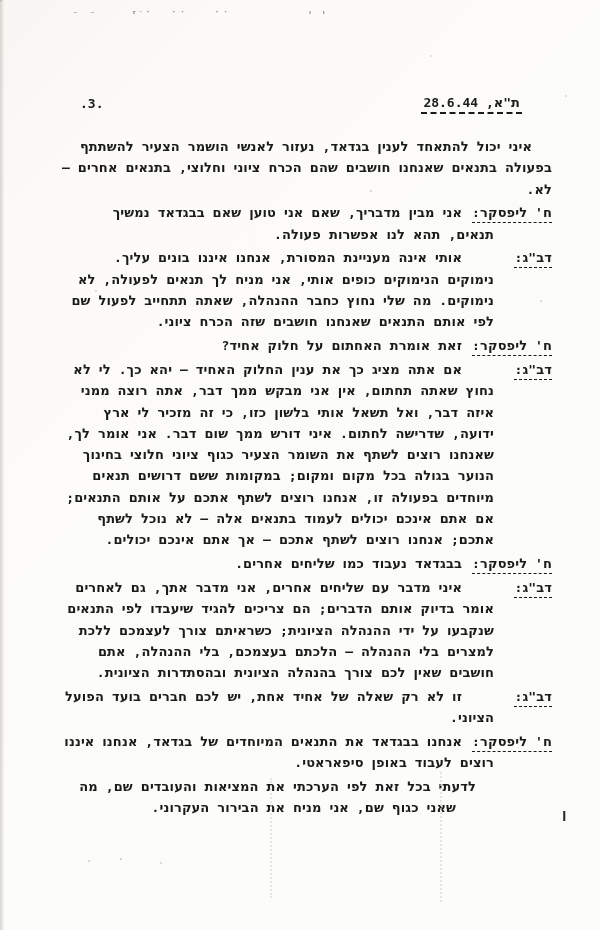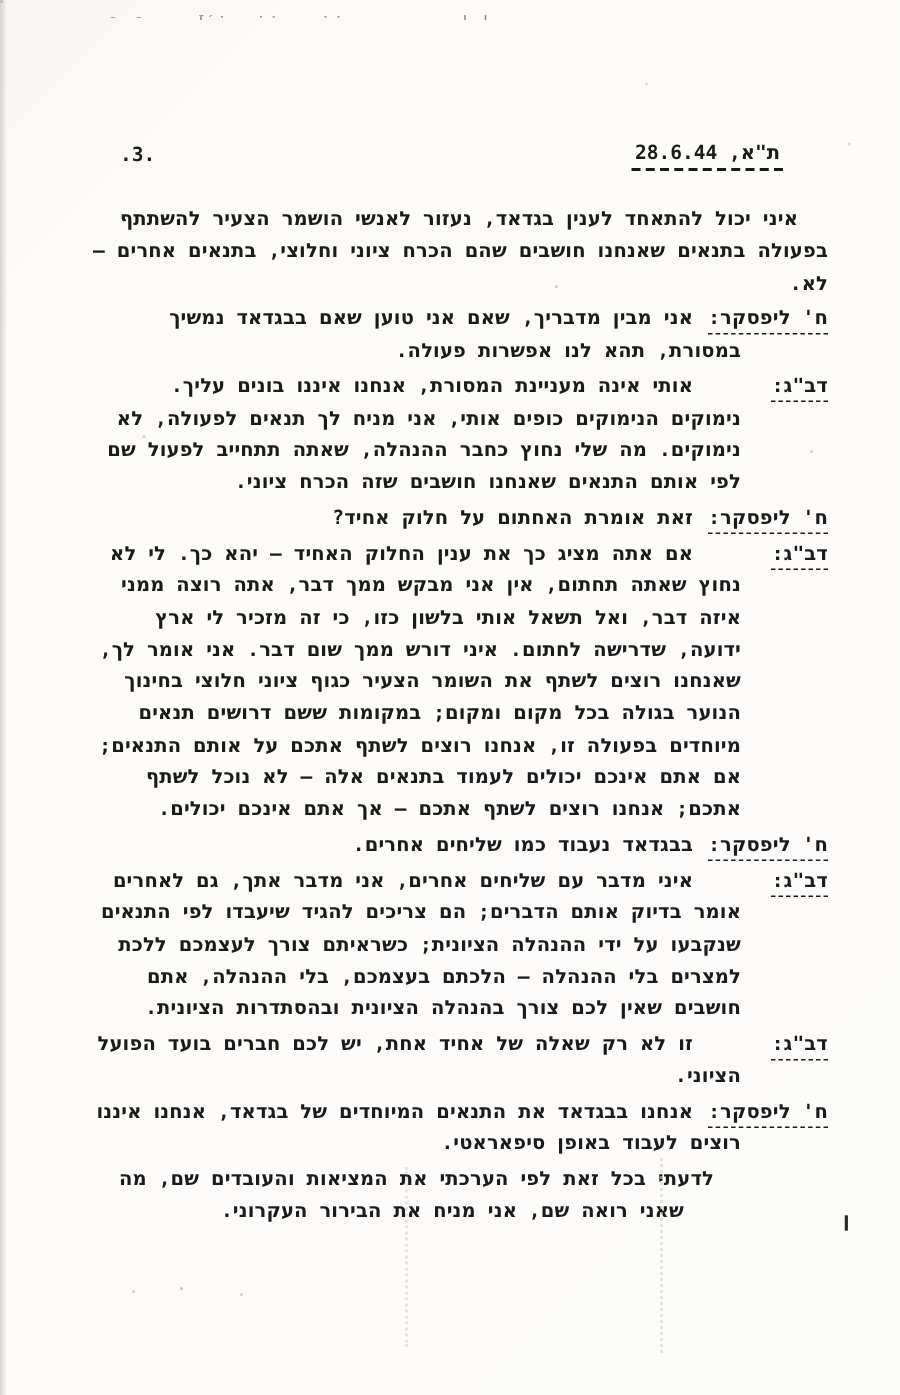--- a/index.html
+++ b/index.html
@@ -50,27 +50,27 @@
   <div class="edge-left"></div>
   <div class="speckles"></div>
   <div class="top-marks">- -    ו ו         ··   ··  ·׳ז</div>
 
   <div class="page-number">.3.</div>
 
   <div class="doc-date">ת"א, 28.6.44</div>
 
   <div class="dialogue" id="dialogue">
       <div class="para opening"><span>איני יכול להתאחד לענין בגדאד, נעזור לאנשי הושמר הצעיר להשתתף בפעולה בתנאים שאנחנו חושבים שהם הכרח ציוני וחלוצי, בתנאים אחרים – לא.</span></div>
-      <div class="para"><span class="speaker"><span class="u">ח' ליפסקר:</span></span><span>אני מבין מדבריך, שאם אני טוען שאם בבגדאד נמשיך במסורת, תהא לנו אפשרות פעולה.</span></div>
+      <div class="para"><span class="speaker"><span class="u">ח' ליפסקר:</span></span><span>אני מבין מדבריך, שאם אני טוען שאם בבגדאד נמשיך תנאים, תהא לנו אפשרות פעולה.</span></div>
       <div class="para"><span class="speaker"><span class="u">דב"ג:</span></span><span>אותי אינה מעניינת המסורת, אנחנו איננו בונים עליך. נימוקים הנימוקים כופים אותי, אני מניח לך תנאים לפעולה, לא נימוקים. מה שלי נחוץ כחבר ההנהלה, שאתה תתחייב לפעול שם לפי אותם התנאים שאנחנו חושבים שזה הכרח ציוני.</span></div>
       <div class="para"><span class="speaker"><span class="u">ח' ליפסקר:</span></span><span>זאת אומרת האחתום על חלוק אחיד?</span></div>
       <div class="para"><span class="speaker"><span class="u">דב"ג:</span></span><span>אם אתה מציג כך את ענין החלוק האחיד – יהא כך. לי לא נחוץ שאתה תחתום, אין אני מבקש ממך דבר, אתה רוצה ממני איזה דבר, ואל תשאל אותי בלשון כזו, כי זה מזכיר לי ארץ ידועה, שדרישה לחתום. איני דורש ממך שום דבר. אני אומר לך, שאנחנו רוצים לשתף את השומר הצעיר כגוף ציוני חלוצי בחינוך הנוער בגולה בכל מקום ומקום; במקומות ששם דרושים תנאים מיוחדים בפעולה זו, אנחנו רוצים לשתף אתכם על אותם התנאים; אם אתם אינכם יכולים לעמוד בתנאים אלה – לא נוכל לשתף אתכם; אנחנו רוצים לשתף אתכם – אך אתם אינכם יכולים.</span></div>
       <div class="para"><span class="speaker"><span class="u">ח' ליפסקר:</span></span><span>בבגדאד נעבוד כמו שליחים אחרים.</span></div>
       <div class="para"><span class="speaker"><span class="u">דב"ג:</span></span><span>איני מדבר עם שליחים אחרים, אני מדבר אתך, גם לאחרים אומר בדיוק אותם הדברים; הם צריכים להגיד שיעבדו לפי התנאים שנקבעו על ידי ההנהלה הציונית; כשראיתם צורך לעצמכם ללכת למצרים בלי ההנהלה – הלכתם בעצמכם, בלי ההנהלה, אתם חושבים שאין לכם צורך בהנהלה הציונית ובהסתדרות הציונית.</span></div>
       <div class="para"><span class="speaker"><span class="u">דב"ג:</span></span><span>זו לא רק שאלה של אחיד אחת, יש לכם חברים בועד הפועל הציוני.</span></div>
       <div class="para"><span class="speaker"><span class="u">ח' ליפסקר:</span></span><span>אנחנו בבגדאד את התנאים המיוחדים של בגדאד, אנחנו איננו רוצים לעבוד באופן סיפאראטי.</span></div>
-      <div class="para continuation"><span>לדעתי בכל זאת לפי הערכתי את המציאות והעובדים שם, מה שאני רואה שם, אני מניח את הבירור העקרוני.</span></div>
+      <div class="para continuation"><span>לדעתי בכל זאת לפי הערכתי את המציאות והעובדים שם, מה שאני כגוף שם, אני מניח את הבירור העקרוני.</span></div>
     </div>
 
   <div class="margin-mark">ן</div>
   <div class="dots dots-a"></div>
   <div class="dots dots-b"></div>
 </div>
 
 </body></html>

